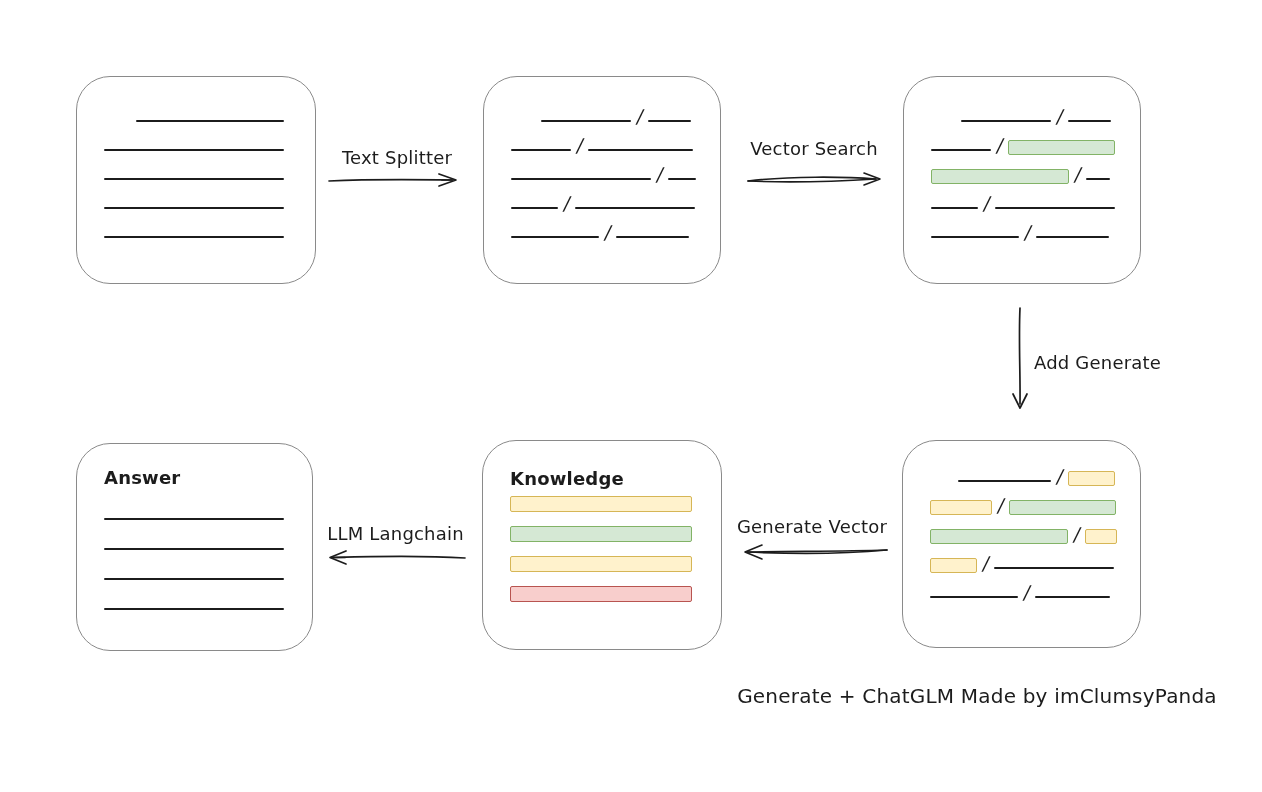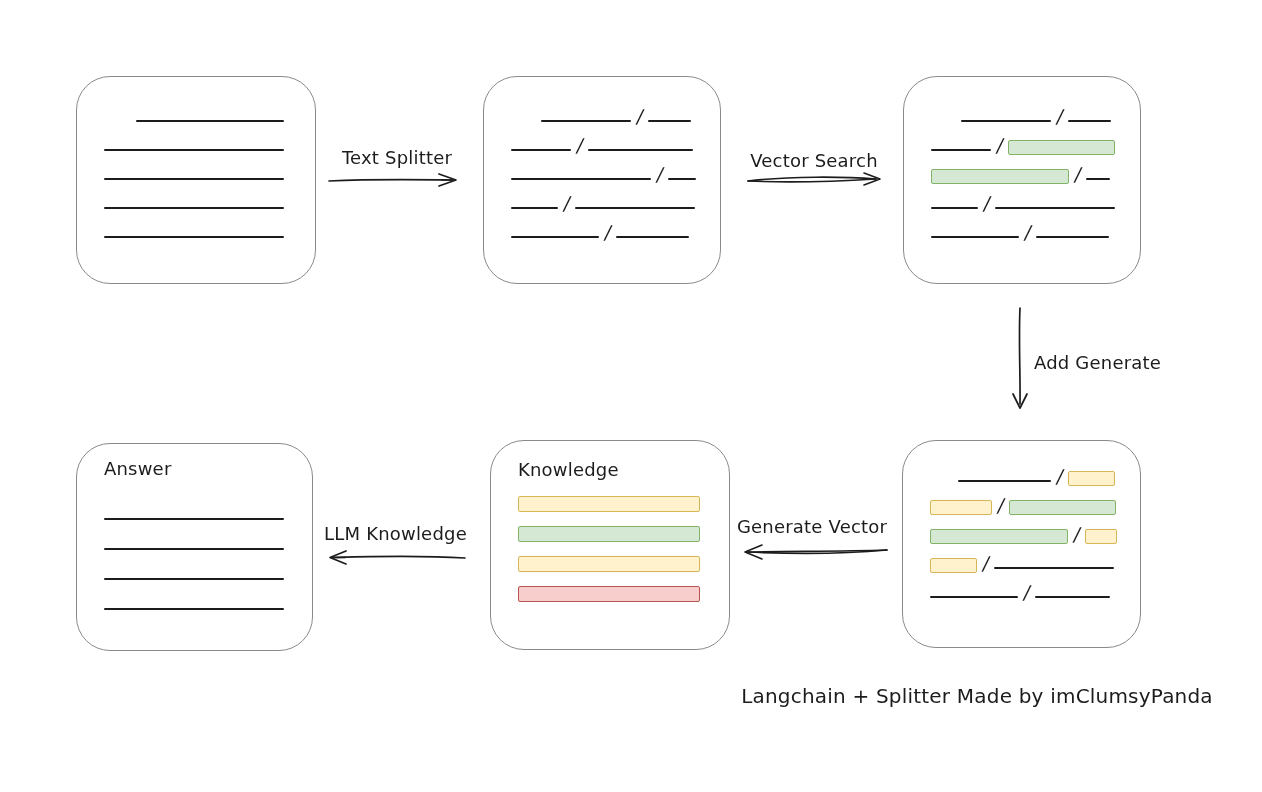--- a/index.html
+++ b/index.html
@@ -10,39 +10,39 @@
   }
   .box{
     position:absolute;box-sizing:border-box;background:#ffffff;
     border:1.6px solid var(--box-border,#8a8a8a);border-radius:34px;
     padding:20px 0 0 27px;
   }
   .b-source {left:76px; top:76px; width:240px;height:208px;}
   .b-split  {left:483px;top:76px; width:238px;height:208px;}
   .b-vector {left:903px;top:76px; width:238px;height:208px;}
   .b-context{left:902px;top:440px;width:239px;height:208px;padding-top:16px;}
-  .b-prompt {left:482px;top:440px;width:240px;height:210px;padding-top:18px;margin-left:8px;}
+  .b-prompt {left:482px;top:440px;width:240px;height:210px;padding-top:18px;}
   .b-answer {left:76px; top:443px;width:237px;height:208px;padding-top:14px;}
   .row{height:29px;display:flex;align-items:flex-end;}
   .b-answer .row{height:30px;}
-  .label-row{align-items:flex-start;height:30px;}
+  .label-row{align-items:flex-end;height:30px;font-weight:bold;}
   .bar-row{align-items:center;height:30px;}
   .gap-top{margin-top:6px;}
   .seg{display:inline-block;flex:0 0 auto;}
   .seg.line{height:2px;margin-bottom:4px;border-radius:1px;background:var(--ink,#1c1c1c);}
   .seg.green,.seg.yellow,.seg.red{height:15px;border:1.4px solid;border-radius:2px;box-sizing:border-box;}
   .bar-row .seg{height:16px;}
   .slash{
     font-size:19px;line-height:1;margin:0 5px 0 6px;font-weight:500;
     transform:skewX(-10deg);color:var(--ink,#1c1c1c);
   }
   .box-label{font-size:18px;letter-spacing:.2px;}
   .arrow-label{position:absolute;font-size:18px;white-space:nowrap;letter-spacing:.2px;}
   .lbl-text-splitter {left:330px;top:147px;width:134px;text-align:center;}
-  .lbl-vector-search {left:744px;top:150px;width:140px;text-align:center;}
+  .lbl-vector-search {left:744px;top:138px;width:140px;text-align:center;}
   .lbl-add-context   {left:1034px;top:352px;}
   .lbl-generate-prompt{left:733px;top:516px;width:158px;text-align:center;}
   .lbl-llm-response  {left:323px;top:523px;width:145px;text-align:center;}
   .arrow{position:absolute;}
   .a-text-splitter {left:326px;top:169px;}
   .a-vector-search {left:744px;top:167px;}
   .a-add-context   {left:1007px;top:305px;}
   .a-generate-prompt{left:733px;top:541px;}
   .a-llm-response  {left:321px;top:546px;}
   .caption{
@@ -233,17 +233,17 @@
   </svg>
   <div class="arrow-label lbl-generate-prompt">Generate Vector</div>
 
   <svg class="arrow a-llm-response" width="148" height="22" viewBox="0 0 148 22">
     <g stroke="#1c1c1c" stroke-width="1.7" fill="none" stroke-linecap="round" stroke-linejoin="round">
       <path d="M144,12 C95,9 48,10.5 10,11.5"></path>
       <polyline points="25,5 9,11.5 25,18"></polyline>
       <path d="M13,11.5 L24,11.5"></path>
     </g>
   </svg>
-  <div class="arrow-label lbl-llm-response">LLM Knowledge</div>
-
-  <div class="caption">Langchain + Splitter Made by imClumsyPanda</div>
+  <div class="arrow-label lbl-llm-response">LLM Langchain</div>
+
+  <div class="caption">Generate + ChatGLM Made by imClumsyPanda</div>
 
 </div>
 
 </body></html>

